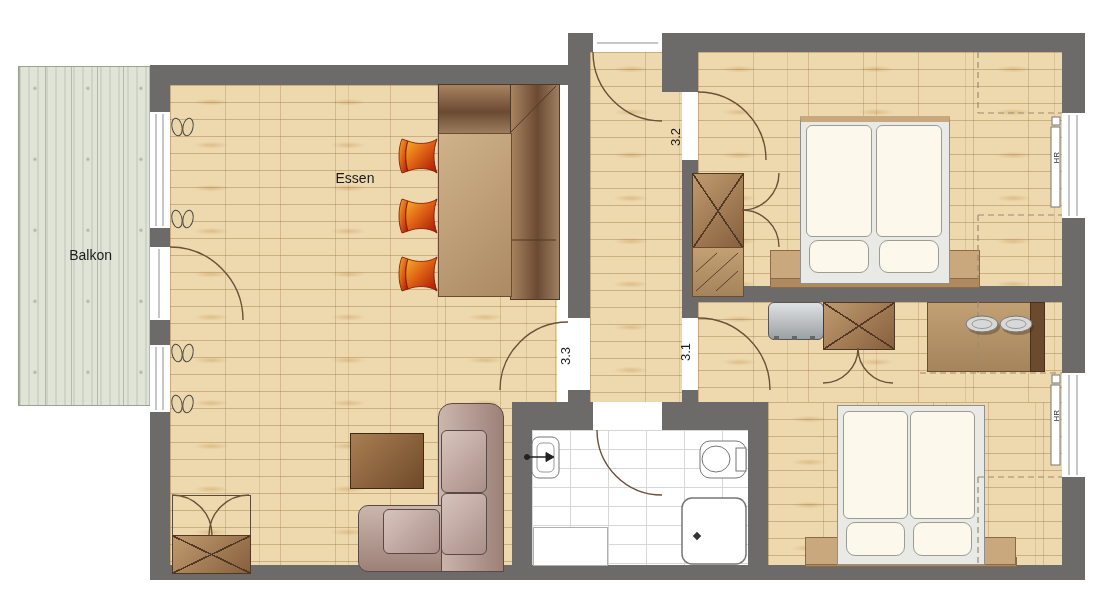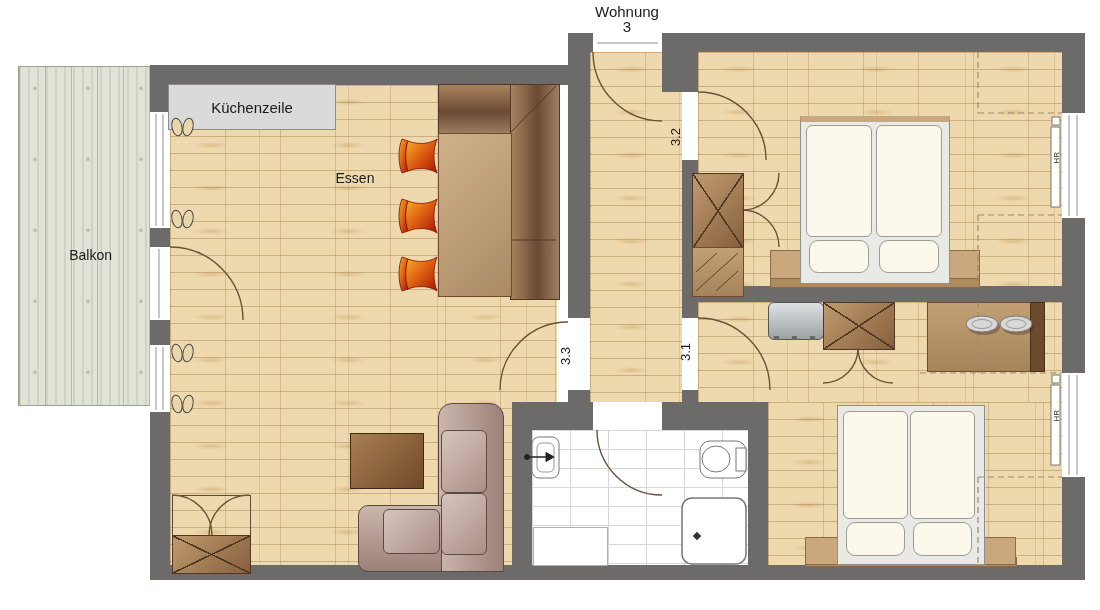--- a/index.html
+++ b/index.html
@@ -85,23 +85,20 @@
   <div class="open" style="left:150px;top:247px;width:20px;height:73px;"></div>
   <div class="open" style="left:150px;top:345px;width:20px;height:67px;"></div>
   <div class="open" style="left:593px;top:33px;width:69px;height:19px;"></div>
   <div class="open" style="left:682px;top:92px;width:16px;height:68px;"></div>
   <div class="open" style="left:568px;top:318px;width:22px;height:72px;"></div>
   <div class="open" style="left:682px;top:318px;width:16px;height:72px;"></div>
   <div class="open" style="left:593px;top:402px;width:69px;height:28px;"></div>
   <div class="open" style="left:1062px;top:113px;width:23px;height:105px;"></div>
   <div class="open" style="left:1062px;top:373px;width:23px;height:104px;"></div>
 
-  <div class="kitchen" style="left:168px;top:84px;width:166px;height:44px;">
-    <span>Küchenzeile</span>
-  </div>
 
   <div class="benchH" style="left:438px;top:84px;width:120px;height:49px;"></div>
   <div class="benchV" style="left:510px;top:84px;width:48px;height:214px;"></div>
   <div class="dtable" style="left:438px;top:133px;width:72px;height:162px;"></div>
 
   <div class="ctable" style="left:350px;top:433px;width:72px;height:54px;"></div>
   <div class="sofaV" style="left:438px;top:403px;width:64px;height:167px;"></div>
   <div class="sofaH" style="left:358px;top:505px;width:82px;height:65px;"></div>
   <div class="cush" style="left:441px;top:430px;width:44px;height:61px;"></div>
   <div class="cush" style="left:441px;top:493px;width:44px;height:60px;"></div>
@@ -251,23 +248,19 @@
       <ellipse cx="1016" cy="324" rx="10" ry="4.5" fill="none" stroke="#999"></ellipse>
     </g>
 
     <g fill="#666">
       <rect x="774" y="336" width="5" height="4"></rect>
         <rect x="792" y="336" width="5" height="4"></rect>
         <rect x="810" y="336" width="5" height="4"></rect>
     </g>
   </svg>
 
-  <div class="label" style="left:557px;top:4px;width:140px;text-align:center;line-height:15px;">
-    <span style="display:block;">Wohnung</span>
-    <span style="display:block;">3</span>
-  </div>
   <div class="label" style="left:28px;top:247px;width:84px;text-align:right;font-size:14px;">Balkon</div>
   <div class="label" style="left:300px;top:170px;width:110px;text-align:center;font-size:14px;">Essen</div>
   <div class="vlabel" style="left:658px;top:120px;width:34px;height:34px;">3.2</div>
   <div class="vlabel" style="left:548px;top:339px;width:34px;height:34px;">3.3</div>
   <div class="vlabel" style="left:668px;top:335px;width:34px;height:34px;">3.1</div>
 
 </div>
 
 </body></html>

